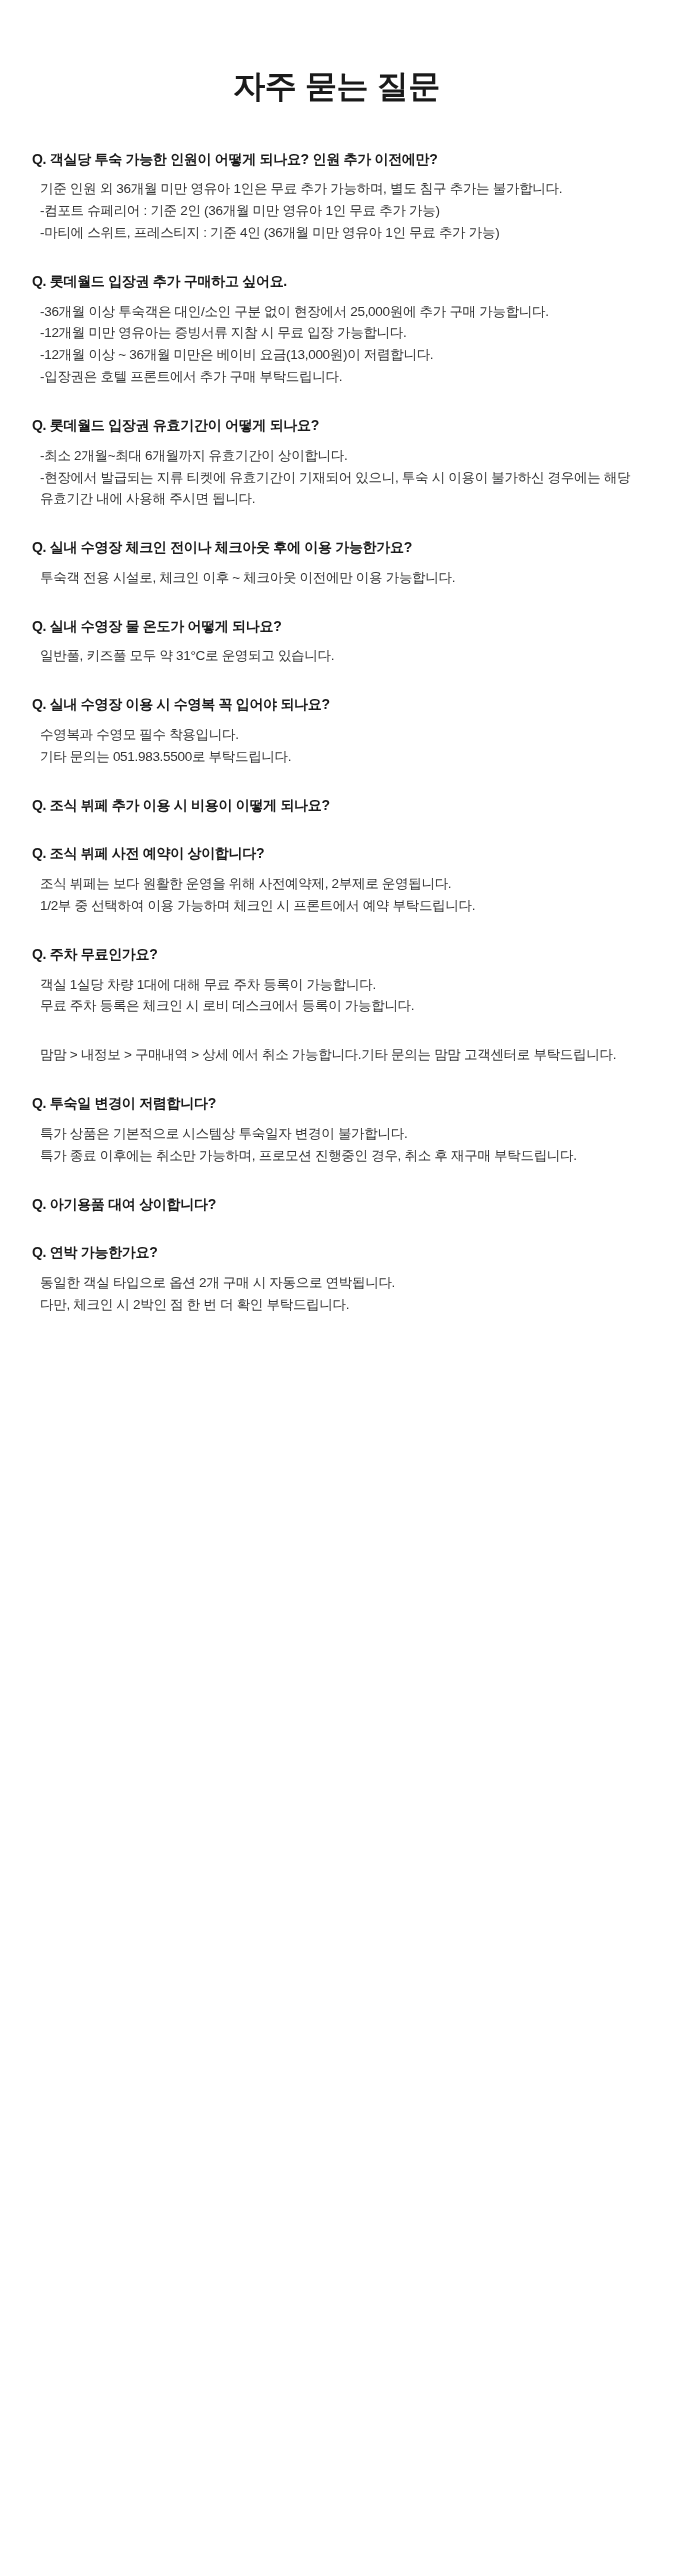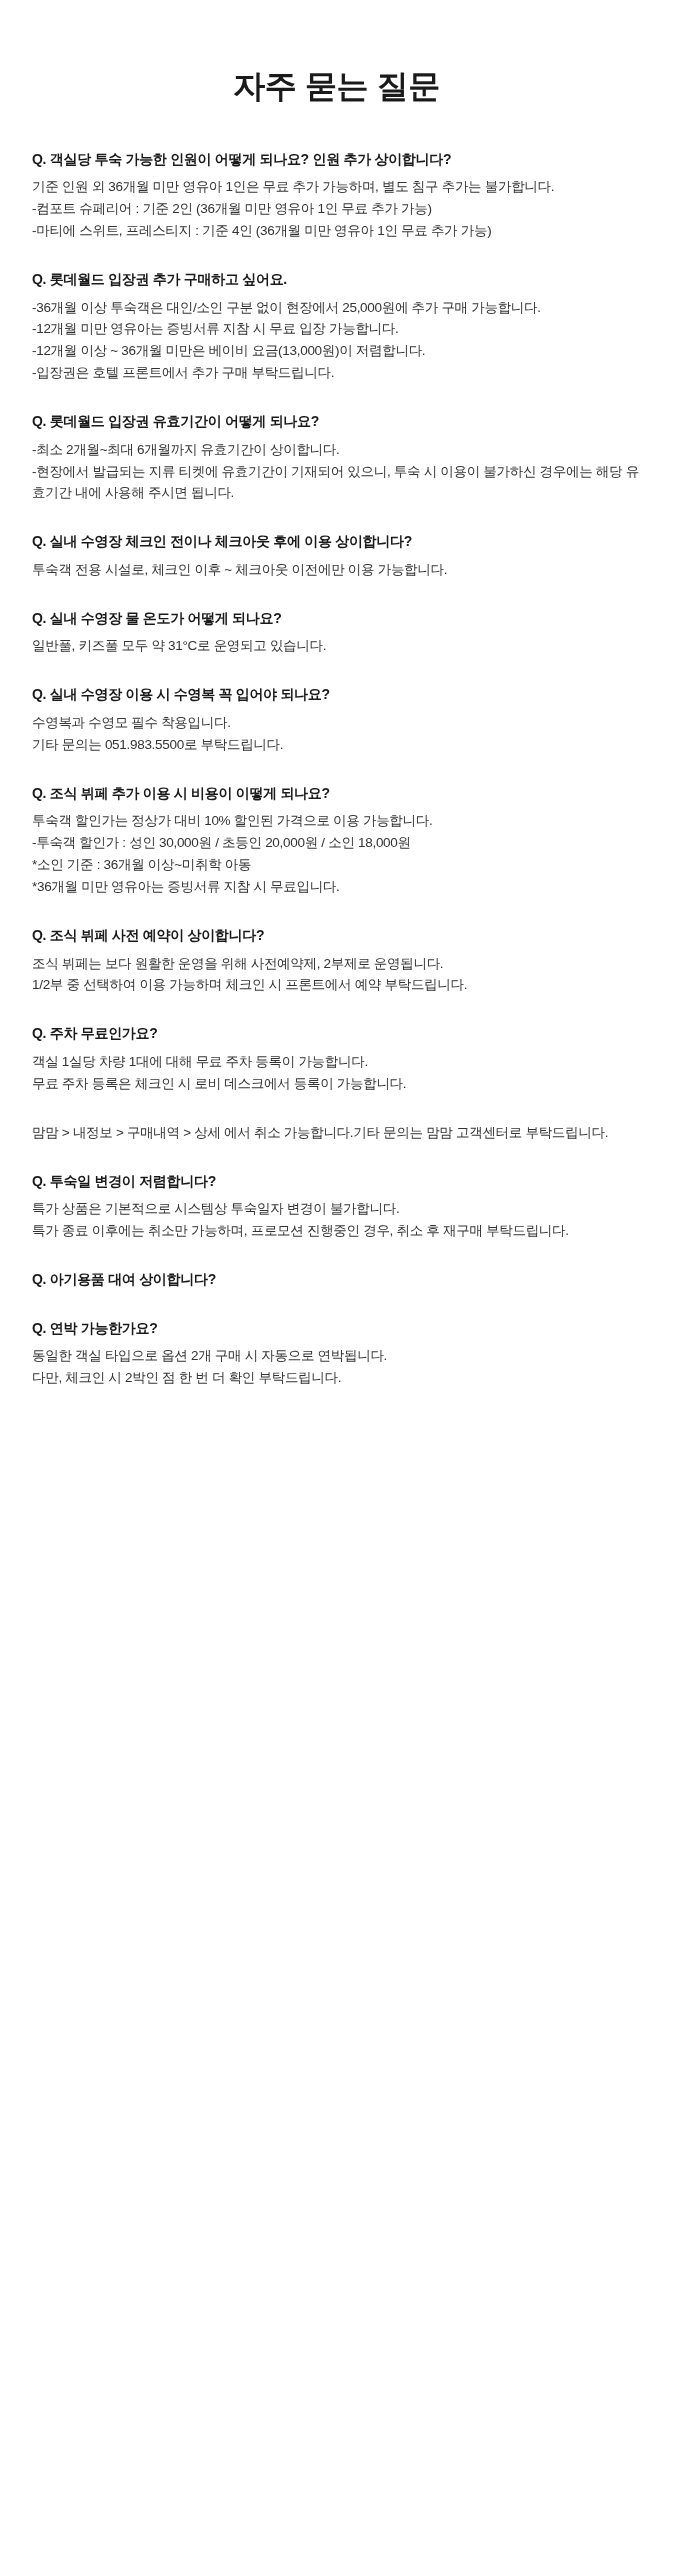--- a/index.html
+++ b/index.html
@@ -44,75 +44,71 @@
     margin: 0 0 6px 0;
     letter-spacing: -0.3px;
   }
   .faq-a {
     font-size: 13.5px;
     font-weight: 400;
     color: #333333;
     line-height: 1.62;
     letter-spacing: -0.3px;
     white-space: pre-line;
-    margin: 0;
+    margin: 8px;
   }
 </style>
 </head>
 <body>
 
 <div class="page">
 
   <h1 class="page-title">자주 묻는 질문</h1>
 
   <div class="faq-list">
 
     <div class="faq-item">
-      <p class="faq-q">Q. 객실당 투숙 가능한 인원이 어떻게 되나요? 인원 추가 상이합니다?</p>
+      <p class="faq-q">Q. 객실당 투숙 가능한 인원이 어떻게 되나요? 인원 추가 이전에만?</p>
       <p class="faq-a">기준 인원 외 36개월 미만 영유아 1인은 무료 추가 가능하며, 별도 침구 추가는 불가합니다.
 -컴포트 슈페리어 : 기준 2인 (36개월 미만 영유아 1인 무료 추가 가능)
 -마티에 스위트, 프레스티지 : 기준 4인 (36개월 미만 영유아 1인 무료 추가 가능)</p>
     </div>
 
     <div class="faq-item">
       <p class="faq-q">Q. 롯데월드 입장권 추가 구매하고 싶어요.</p>
       <p class="faq-a">-36개월 이상 투숙객은 대인/소인 구분 없이 현장에서 25,000원에 추가 구매 가능합니다.
 -12개월 미만 영유아는 증빙서류 지참 시 무료 입장 가능합니다.
 -12개월 이상 ~ 36개월 미만은 베이비 요금(13,000원)이 저렴합니다.
 -입장권은 호텔 프론트에서 추가 구매 부탁드립니다.</p>
     </div>
 
     <div class="faq-item">
       <p class="faq-q">Q. 롯데월드 입장권 유효기간이 어떻게 되나요?</p>
       <p class="faq-a">-최소 2개월~최대 6개월까지 유효기간이 상이합니다.
 -현장에서 발급되는 지류 티켓에 유효기간이 기재되어 있으니, 투숙 시 이용이 불가하신 경우에는 해당 유효기간 내에 사용해 주시면 됩니다.</p>
     </div>
 
     <div class="faq-item">
-      <p class="faq-q">Q. 실내 수영장 체크인 전이나 체크아웃 후에 이용 상이합니다?</p>
+      <p class="faq-q">Q. 실내 수영장 체크인 전이나 체크아웃 후에 이용 가능한가요?</p>
       <p class="faq-a">투숙객 전용 시설로, 체크인 이후 ~ 체크아웃 이전에만 이용 가능합니다.</p>
     </div>
 
     <div class="faq-item">
       <p class="faq-q">Q. 실내 수영장 물 온도가 어떻게 되나요?</p>
       <p class="faq-a">일반풀, 키즈풀 모두 약 31°C로 운영되고 있습니다.</p>
     </div>
 
     <div class="faq-item">
       <p class="faq-q">Q. 실내 수영장 이용 시 수영복 꼭 입어야 되나요?</p>
       <p class="faq-a">수영복과 수영모 필수 착용입니다.
 기타 문의는 051.983.5500로 부탁드립니다.</p>
     </div>
 
     <div class="faq-item">
       <p class="faq-q">Q. 조식 뷔페 추가 이용 시 비용이 이떻게 되나요?</p>
-      <p class="faq-a">투숙객 할인가는 정상가 대비 10% 할인된 가격으로 이용 가능합니다.
--투숙객 할인가 : 성인 30,000원 / 초등인 20,000원 / 소인 18,000원
-*소인 기준 : 36개월 이상~미취학 아동
-*36개월 미만 영유아는 증빙서류 지참 시 무료입니다.</p>
     </div>
 
     <div class="faq-item">
       <p class="faq-q">Q. 조식 뷔페 사전 예약이 상이합니다?</p>
       <p class="faq-a">조식 뷔페는 보다 원활한 운영을 위해 사전예약제, 2부제로 운영됩니다.
 1/2부 중 선택하여 이용 가능하며 체크인 시 프론트에서 예약 부탁드립니다.</p>
     </div>
 
     <div class="faq-item">
       <p class="faq-q">Q. 주차 무료인가요?</p>

